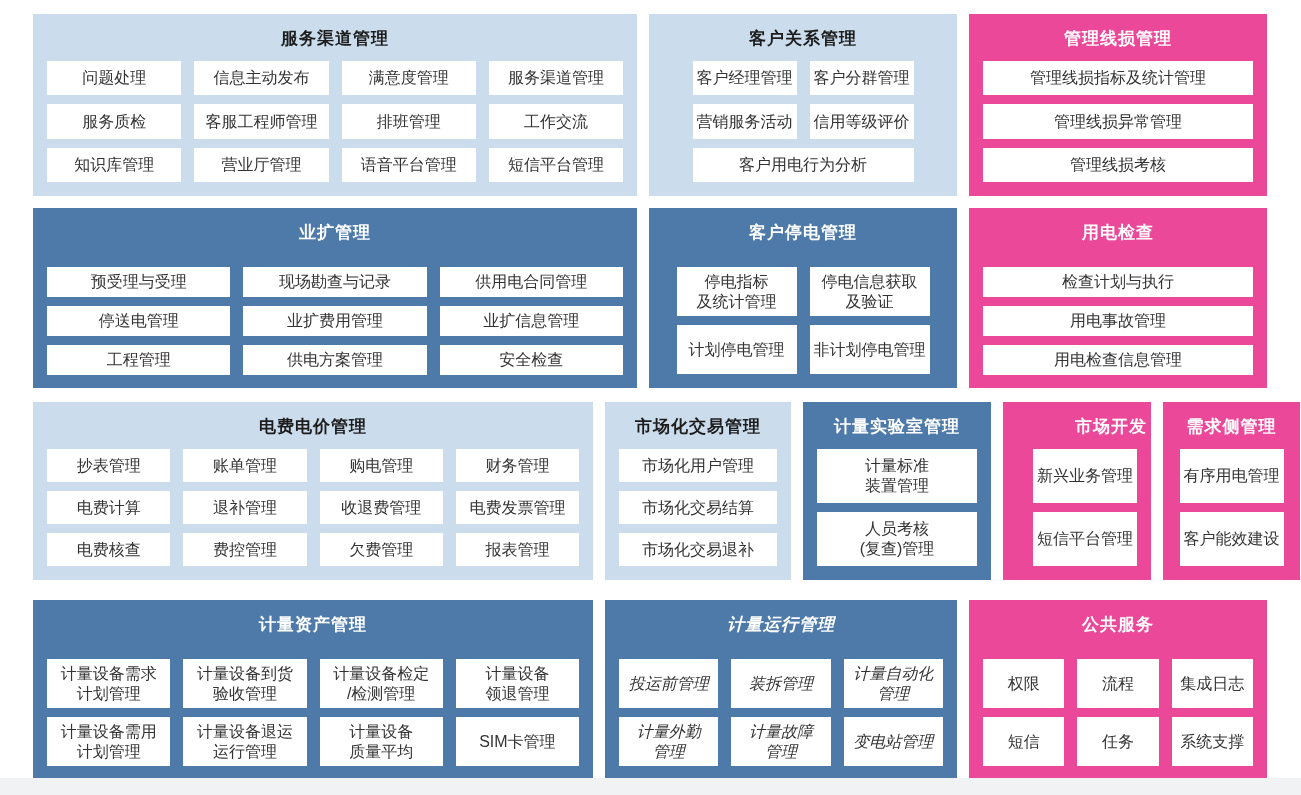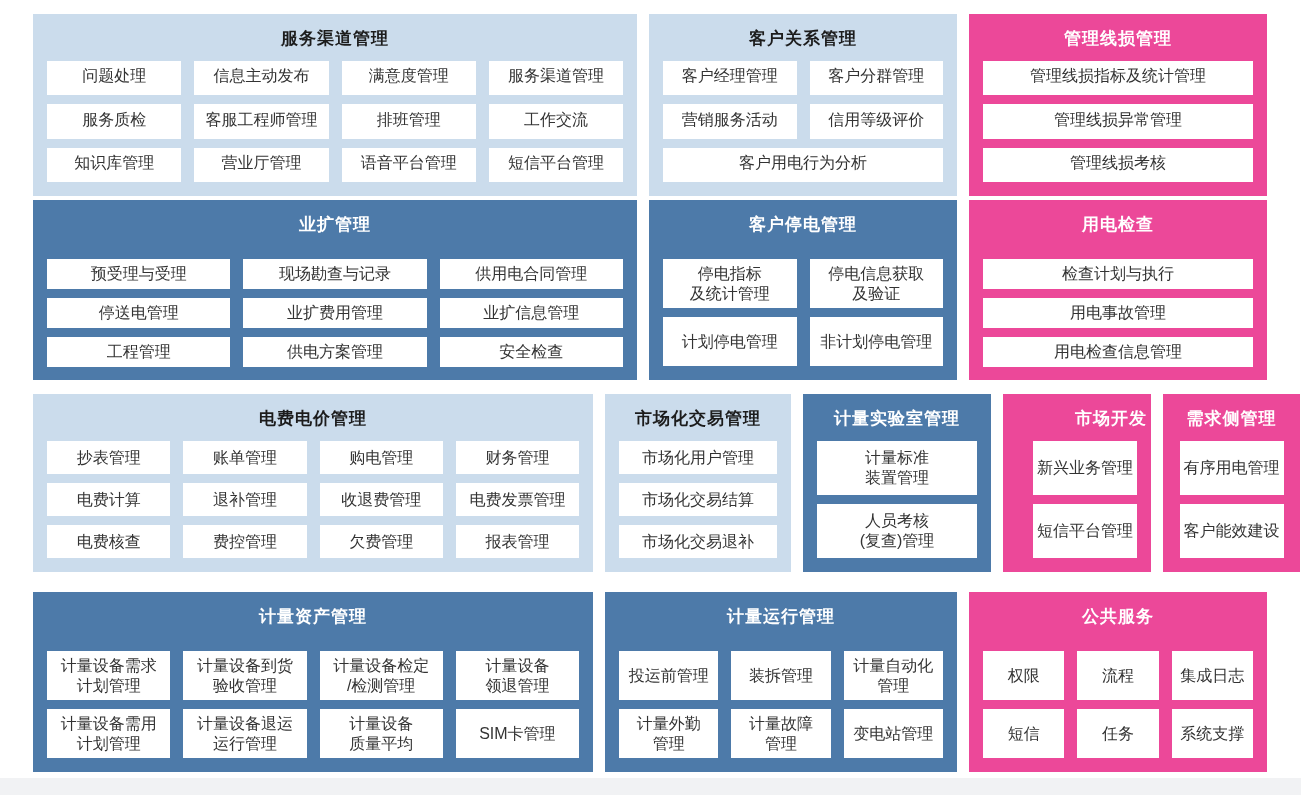--- a/index.html
+++ b/index.html
@@ -5,21 +5,21 @@
   * { box-sizing: border-box; margin: 0; padding: 0; }
   html, body { width: 1301px; height: 795px; }
   body {
     background: #ffffff;
     font-family: "Liberation Sans", "DejaVu Sans", sans-serif;
     position: relative;
     overflow: hidden;
   }
   .canvas { padding: 14px 0 0 33px; width: 1301px; }
   .row { display: flex; gap: 12px; }
-  .row-1 { margin-bottom: 4px; font-family: Liberation Mono, monospace; }
+  .row-1 { margin-bottom: 12px; }
   .row-2 { margin-bottom: 14px; }
   .row-3 { margin-bottom: 20px; border-radius: 19px; }
 
   .block { display: flex; flex-direction: column; }
   .theme-light { background: #cbdcec; }
   .theme-dark  { background: #4d7aa9; }
   .theme-teal  { background: #ec4899; }
 
   .block-title {
     text-align: center;
@@ -59,28 +59,28 @@
     min-height: 30px;
   }
 
   
   .h-182 { height: 182px; }
   .h-180 { height: 180px; gap: 12px; }
   .h-178 { height: 178px; }
 
   
   .w-604 { width: 604px; }
-  .w-308 { width: 308px; }
+  .w-308 { width: 308px; align-items: center; }
   .w-298 { width: 298px; }
   .w-560 { width: 560px; }
   .w-186 { width: 186px; }
   .w-155 { width: 188px; }
   .w-148 { width: 148px; align-items: flex-end; }
   .w-137 { width: 137px; align-items: center; }
-  .w-352 { width: 352px; }
+  .w-352 { width: 352px; font-style: italic; }
 
   .footer-strip {
     position: absolute;
     left: 0; bottom: 0;
     width: 1301px; height: 17px;
     background: #f1f2f4;
   }
 </style>
 </head>
 <body>

